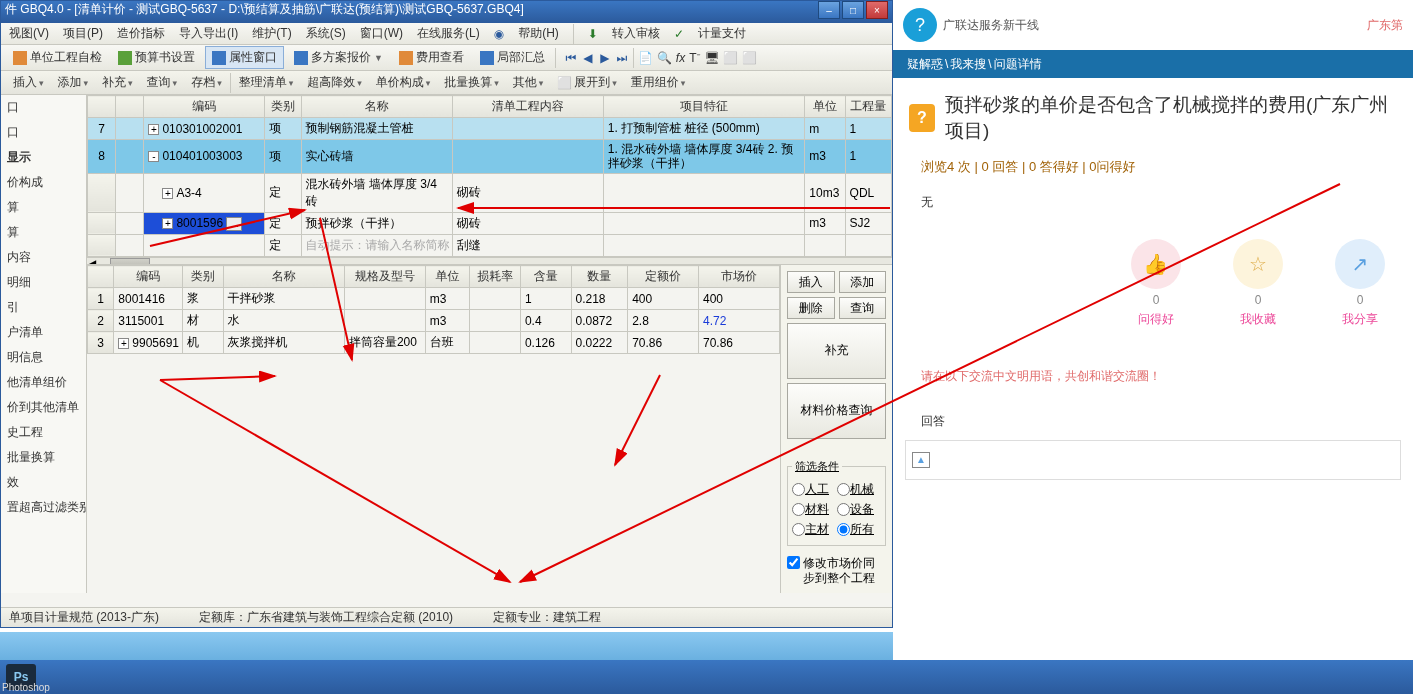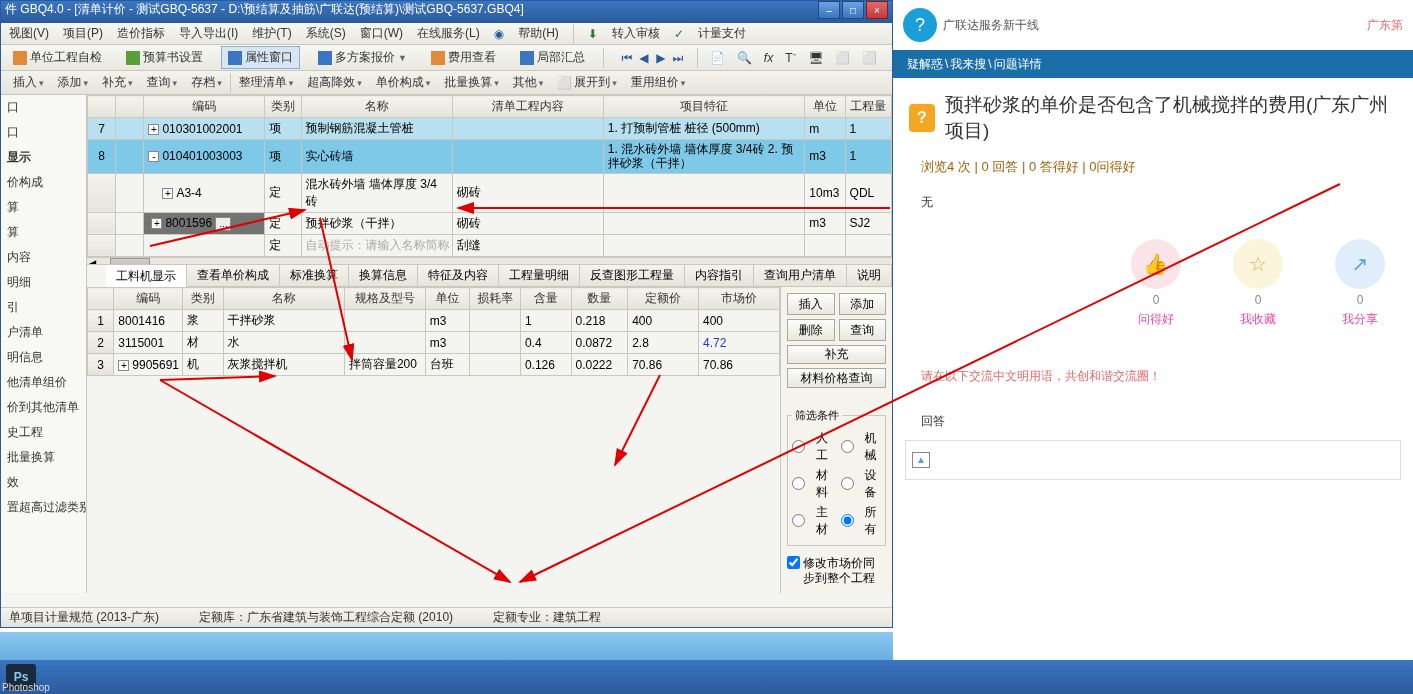--- a/index.html
+++ b/index.html
@@ -9,21 +9,21 @@
 .app-window { position: absolute; left: 0; top: 0; width: 893px; height: 628px; border: 1px solid #2b5a9c; background: #f4f4f0; }
 .titlebar { height: 22px; background: linear-gradient(#3a76c2, #2b5a9c); color: #fff; display: flex; justify-content: space-between; padding: 0 4px; font-size: 12px; }
 .titlebar-text { overflow: hidden; white-space: nowrap; }
 .win-controls { display: flex; gap: 2px; }
 .win-btn { width: 22px; height: 18px; background: linear-gradient(#6aa3e0,#3a76c2); border: 1px solid #1f4a7f; display: flex; align-items: center; justify-content: center; color: #fff; font-size: 10px; cursor: pointer; }
 .win-btn.close { background: linear-gradient(#e06a6a,#c23a3a); border-color: #7f1f1f; }
 
 .menubar { height: 22px; background: linear-gradient(#f8f8f4,#e8e8e0); border-bottom: 1px solid #c8c8c0; display: flex; align-items: center; gap: 14px; padding: 0 8px; color: #333; }
 .menubar span { cursor: pointer; }
 
-.toolbar1 { height: 26px; background: linear-gradient(#f8f8f4,#e8e8e0); border-bottom: 1px solid #c8c8c0; display: flex; align-items: center; gap: 12px; padding: 0 6px; color: #333; }
+.toolbar1 { height: 26px; background: linear-gradient(#f8f8f4,#e8e8e0); border-bottom: 1px solid #c8c8c0; display: flex; align-items: center; gap: 4px; padding: 0 6px; color: #333; }
 .toolbar1 .btn { display: flex; align-items: center; gap: 3px; padding: 2px 6px; cursor: pointer; }
 .toolbar1 .btn.active { background: #d8e6f4; border: 1px solid #8aaed8; }
 .icon-sq { width: 14px; height: 14px; display: inline-block; }
 .sep { width: 1px; height: 20px; background: #c8c8c0; }
 .nav-arrows { display: flex; gap: 3px; margin-left: 4px; }
 .nav-arrows span { width: 14px; color: #2b5a9c; cursor: pointer; text-align: center; }
 
 .toolbar2 { height: 24px; background: linear-gradient(#f4f4ec,#e4e4dc); border-bottom: 1px solid #c8c8c0; display: flex; align-items: center; gap: 2px; padding: 0 6px; color: #333; }
 .toolbar2 .ti { padding: 2px 6px; cursor: pointer; display: flex; align-items: center; gap: 2px; }
 .dd { font-size: 9px; color: #666; }
@@ -53,24 +53,24 @@
 .tab { padding: 3px 10px; border-right: 1px solid #c8c8c0; cursor: pointer; }
 .tab.active { background: #fff; border-top: 2px solid #f0a030; }
 
 
 .lower { flex: 1; display: flex; }
 .grid2-wrap { flex: 1; overflow: hidden; }
 .side-btns { width: 112px; padding: 6px; background: #f4f4ec; border-left: 1px solid #c8c8c0; display: flex; flex-direction: column; gap: 4px; }
 .side-btns .row { display: flex; gap: 4px; }
 .sbtn { flex: 1; height: 22px; background: linear-gradient(#fdfdfb,#e8e8e0); border: 1px solid #a8a8a0; cursor: pointer; display: flex; align-items: center; justify-content: center; }
 .sbtn.full { width: 100%; }
-.filter-grp { border: 1px solid #c8c8c0; padding: 4px; margin-top: 16px; }
+.filter-grp { border: 1px solid #c8c8c0; padding: 4px; margin-top: 16px; text-decoration: underline; }
 .filter-grp legend { font-size: 11px; padding: 0 3px; }
 .radio-row { display: flex; gap: 8px; margin: 3px 0; align-items: center; }
-.radio-row label { display: flex; align-items: center; gap: 11px; cursor: pointer; }
+.radio-row label { display: flex; align-items: center; gap: 0; cursor: pointer; }
 .chk-row { display: flex; align-items: flex-start; gap: 3px; margin-top: 6px; }
 
 
 .statusbar { position: absolute; left: 0; bottom: 0; right: 0; height: 20px; background: linear-gradient(#f4f4ec,#e4e4dc); border-top: 1px solid #c8c8c0; display: flex; align-items: center; gap: 40px; padding: 0 8px; color: #333; }
 
 
 .web-panel { position: absolute; left: 893px; top: 0; width: 520px; height: 694px; background: #fff; }
 .web-hdr { height: 50px; padding: 4px 10px; display: flex; justify-content: space-between; align-items: center; }
 .web-hdr .brand { font-size: 12px; color: #555; }
 .web-hdr .region { color: #e06a6a; }
@@ -311,21 +311,21 @@
           <td class="ct">定</td>
           <td style="white-space:normal">混水砖外墙 墙体厚度 3/4砖</td>
           <td>砌砖</td>
           <td></td>
           <td>10m3</td>
           <td>QDL</td>
         </tr>
         <tr>
           <td class="rowhdr"></td>
               <td></td>
-          <td style="padding-left:7px;background:#737373"><span class="exp-box">+</span><span>8001596</span> <span class="cell-btn">…</span></td>
+          <td style="padding-left:18px;background:#1d4ed8"><span class="exp-box">+</span><span>8001596</span> <span class="cell-btn">…</span></td>
           <td class="ct">定</td>
           <td>预拌砂浆（干拌）</td>
           <td>砌砖</td>
           <td></td>
           <td>m3</td>
           <td>SJ2</td>
         </tr>
         <tr>
           <td class="rowhdr"></td>
               <td></td>
@@ -338,32 +338,20 @@
               <td></td>
         </tr>
       </tbody>
         </table>
       <div class="hscroll">
           <span>◀</span>
           <div class="thumb"></div>
         </div>
     </div>
 
-    <div class="tabs">
-      <div class="tab active">工料机显示</div>
-      <div class="tab">查看单价构成</div>
-      <div class="tab">标准换算</div>
-      <div class="tab">换算信息</div>
-      <div class="tab">特征及内容</div>
-      <div class="tab">工程量明细</div>
-      <div class="tab">反查图形工程量</div>
-      <div class="tab">内容指引</div>
-      <div class="tab">查询用户清单</div>
-      <div class="tab">说明</div>
-    </div>
 
     <div class="lower">
       <div class="grid2-wrap">
         <table class="grid">
           <colgroup>
               <col style="width:26px">
               <col style="width:68px">
               <col style="width:40px">
               <col style="width:120px">
               <col style="width:80px">

